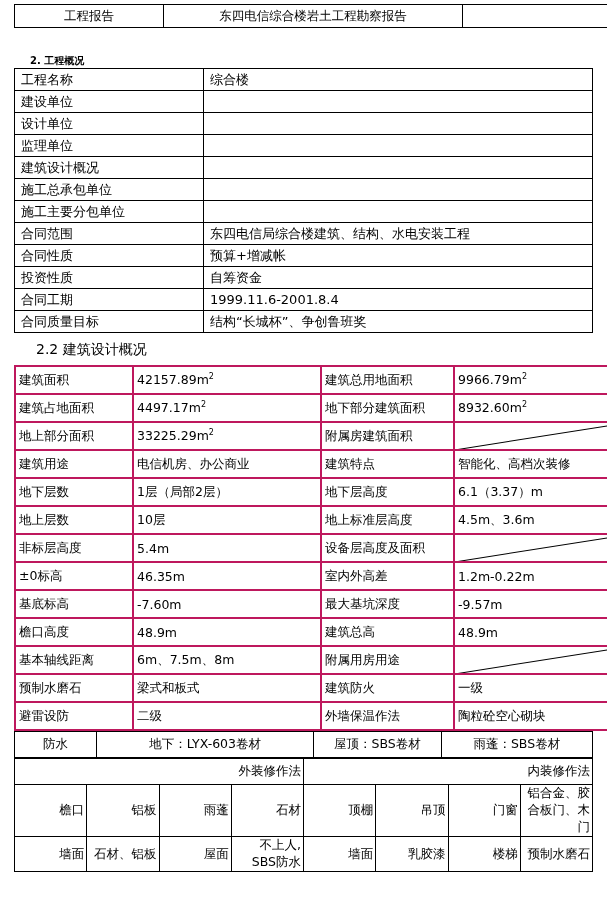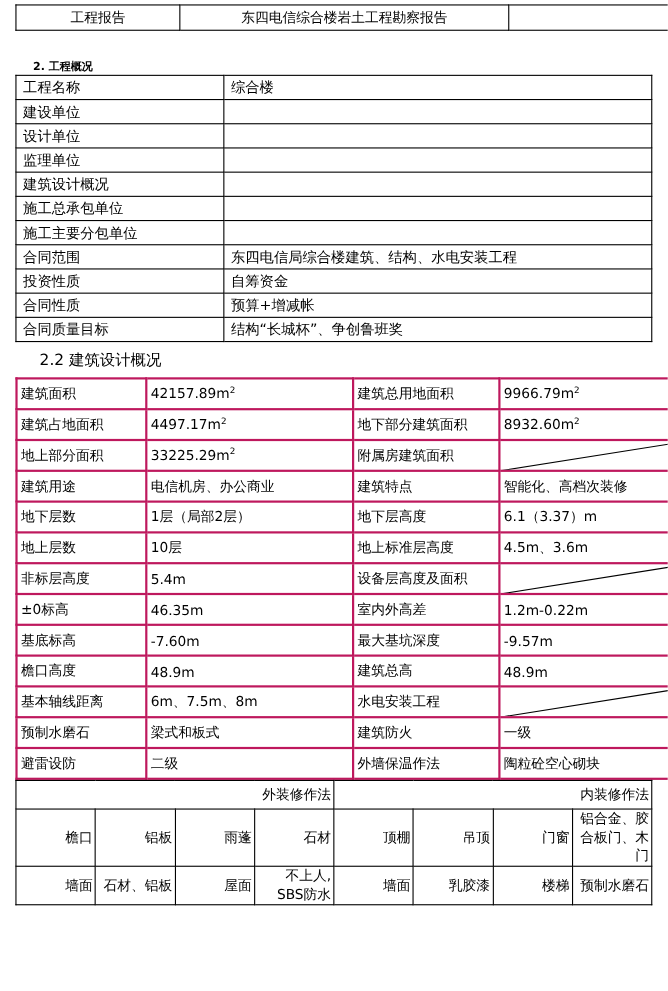--- a/index.html
+++ b/index.html
@@ -191,26 +191,30 @@
         </tr>
         <tr>
           <td class="lab">施工主要分包单位</td>
           <td></td>
         </tr>
         <tr>
           <td class="lab">合同范围</td>
           <td>东四电信局综合楼建筑、结构、水电安装工程</td>
         </tr>
         <tr>
+          <td class="lab">合同性质</td>
+          <td>预算+增减帐</td>
+        </tr>
+        <tr>
           <td class="lab">投资性质</td>
           <td>自筹资金</td>
         </tr>
         <tr>
-          <td class="lab">合同性质</td>
-          <td>预算+增减帐</td>
+          <td class="lab">合同工期</td>
+          <td>1999.11.6-2001.8.4</td>
         </tr>
         <tr>
           <td class="lab">合同质量目标</td>
           <td>结构“长城杯”、争创鲁班奖</td>
         </tr>
       </tbody>
   </table>
 
   <h3 class="sub2">2.2 建筑设计概况</h3>
 
@@ -272,38 +276,48 @@
         </tr>
         <tr>
           <td class="k">檐口高度</td>
           <td class="v">48.9m</td>
           <td class="k2">建筑总高</td>
           <td class="v2">48.9m</td>
         </tr>
         <tr>
           <td class="k">基本轴线距离</td>
           <td class="v">6m、7.5m、8m</td>
-          <td class="k2">水电安装工程</td>
+          <td class="k2">附属用房用途</td>
           <td class="v2 slash rev"></td>
         </tr>
         <tr>
           <td class="k">预制水磨石</td>
           <td class="v">梁式和板式</td>
           <td class="k2">建筑防火</td>
           <td class="v2">一级</td>
         </tr>
         <tr>
           <td class="k">避雷设防</td>
           <td class="v">二级</td>
           <td class="k2">外墙保温作法</td>
           <td class="v2">陶粒砼空心砌块</td>
         </tr>
       </tbody>
   </table>
 
+  <table class="t23">
+    <tbody id="t23-body">
+        <tr>
+          <td class="w1">防水</td>
+          <td class="w2">地下：LYX-603卷材</td>
+          <td class="w3">屋顶：SBS卷材</td>
+          <td class="w4">雨蓬：SBS卷材</td>
+        </tr>
+      </tbody>
+  </table>
 
   <table class="t24">
     <tbody id="t24-body">
         <tr>
           <td colspan="4">外装修作法</td>
           <td colspan="4">内装修作法</td>
         </tr>
         <tr>
           <td class="kk tall">檐口</td>
           <td class="vv tall">铝板</td>

